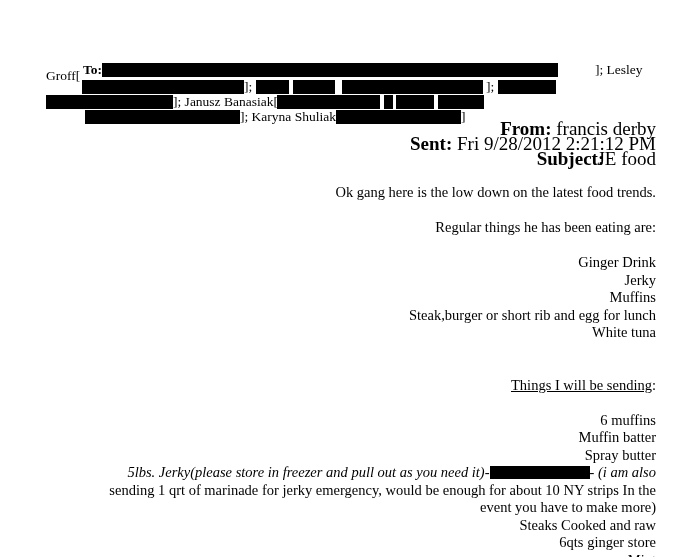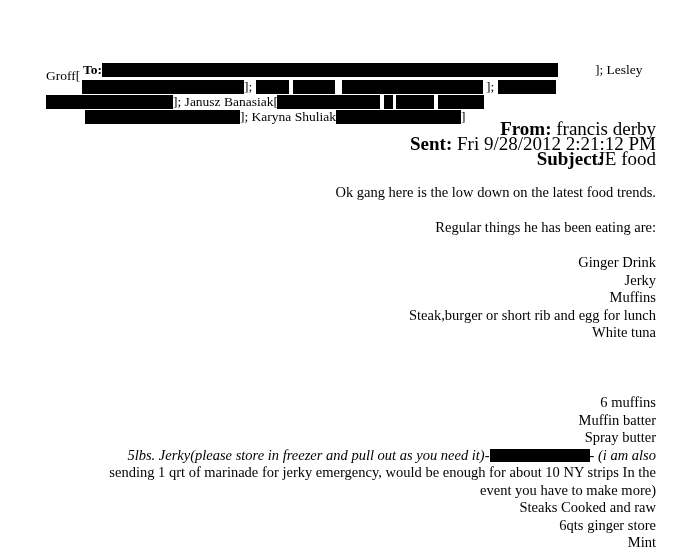--- a/index.html
+++ b/index.html
@@ -149,20 +149,21 @@
       <div class="spacer-line"></div>
       <div class="para">Regular things he has been eating are:</div>
       <div class="spacer-line"></div>
       <div class="para list-line">Ginger Drink</div>
       <div class="para list-line">Jerky</div>
       <div class="para list-line">Muffins</div>
       <div class="para list-line">Steak,burger or short rib and egg for lunch</div>
       <div class="para list-line">White tuna</div>
       <div class="spacer-line"></div>
       <div class="spacer-line"></div>
+      <div class="para"><span class="underline">Things I will be sending</span><span>:</span></div>
       <div class="spacer-line"></div>
       <div class="para list-line">6 muffins</div>
       <div class="para list-line">Muffin batter</div>
       <div class="para list-line">Spray butter</div>
       <div class="para wrap-line"><span>5lbs. Jerky(please store in freezer and pull out as you need it)-</span><span class="inline-redact" style="width:100px;"></span><span>- (i am also</span></div>
       <div class="para">sending 1 qrt of marinade for jerky emergency, would be enough for about 10 NY strips In the</div>
       <div class="para">event you have to make more)</div>
       <div class="para list-line">Steaks Cooked and raw</div>
       <div class="para list-line">6qts ginger store</div>
       <div class="para list-line">Mint</div>

